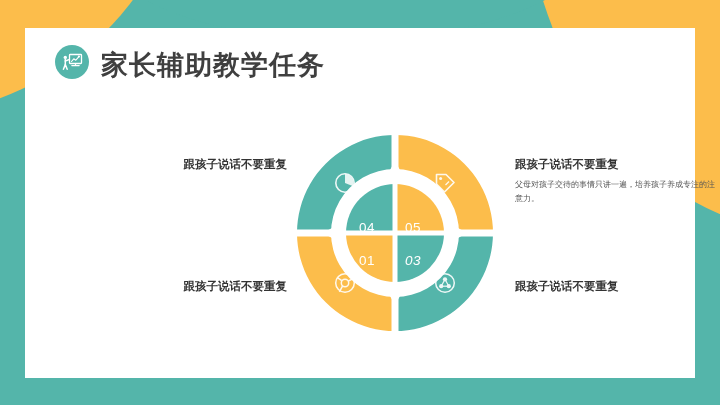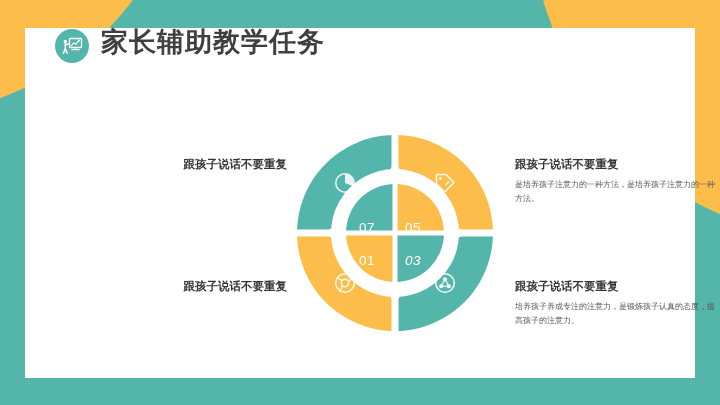--- a/index.html
+++ b/index.html
@@ -25,21 +25,21 @@
     background:#54b5aa;border-bottom-left-radius:60% 100%;border-bottom-right-radius:60% 100%;
   }
 
   
   .card{
     position:absolute;left:25px;top:28px;width:670px;height:350px;
     background:#ffffff;
   }
 
   
-  .header{position:absolute;left:30px;top:1px;display:flex;align-items:flex-start;}
+  .header{position:absolute;left:30px;top:17px;display:flex;align-items:flex-end;}
   .title-icon{
     width:34px;height:34px;border-radius:50%;background:#54b5aa;
     display:flex;align-items:center;justify-content:center;flex:0 0 auto;
   }
   .title-icon svg{display:block;}
   .page-title{
     margin-left:12px;font-size:27px;font-weight:700;color:#3f3f3f;
     letter-spacing:1px;line-height:1;white-space:nowrap;
   }
 
@@ -98,30 +98,29 @@
       </span>
       <span class="page-title">家长辅助教学任务</span>
     </div>
 
     <div class="tblock tb-tl tb-right-align">
       <div class="t-head">跟孩子说话不要重复</div>
     </div>
 
     <div class="tblock tb-tr tb-left-align">
       <div class="t-head">跟孩子说话不要重复</div>
-      <div class="t-body">是培养孩子注意力的一种方法，是培养孩子注意力的一种方法。</div>
+      <div class="t-body">父母对孩子交待的事情只讲一遍，培养孩子养成专注的注意力。</div>
     </div>
 
     <div class="tblock tb-bl tb-right-align">
       <div class="t-head">跟孩子说话不要重复</div>
     </div>
 
     <div class="tblock tb-br tb-left-align">
       <div class="t-head">跟孩子说话不要重复</div>
-      <div class="t-body">培养孩子养成专注的注意力，是锻炼孩子认真的态度，提高孩子的注意力。</div>
     </div>
 
     <div class="wheel">
       <svg width="196" height="196" viewBox="0 0 196 196">
         <defs>
           <clipPath id="outerRing">
             <path d="M98,0 A98,98 0 1,1 97.99,0 Z
                      M98,34 A64,64 0 1,0 98.01,34 Z" clip-rule="evenodd"></path>
           </clipPath>
         </defs>
@@ -178,20 +177,20 @@
           <circle cx="10" cy="10" r="9.3"></circle>
           <circle cx="10" cy="6.3" r="2.1" fill="#ffffff" stroke="none"></circle>
           <circle cx="6.2" cy="13.2" r="2.1" fill="#ffffff" stroke="none"></circle>
           <circle cx="13.8" cy="13.2" r="2.1" fill="#ffffff" stroke="none"></circle>
           <line x1="10" y1="6.3" x2="6.2" y2="13.2" stroke-width="1.2"></line>
           <line x1="10" y1="6.3" x2="13.8" y2="13.2" stroke-width="1.2"></line>
           <line x1="6.2" y1="13.2" x2="13.8" y2="13.2" stroke-width="1.2"></line>
         </g>
       </svg>
 
-      <span class="num n01">07</span>
+      <span class="num n01">04</span>
       <span class="num n02">05</span>
       <span class="num n03">03</span>
       <span class="num n04">01</span>
     </div>
 
   </div>
 </div>
 
 </body></html>

